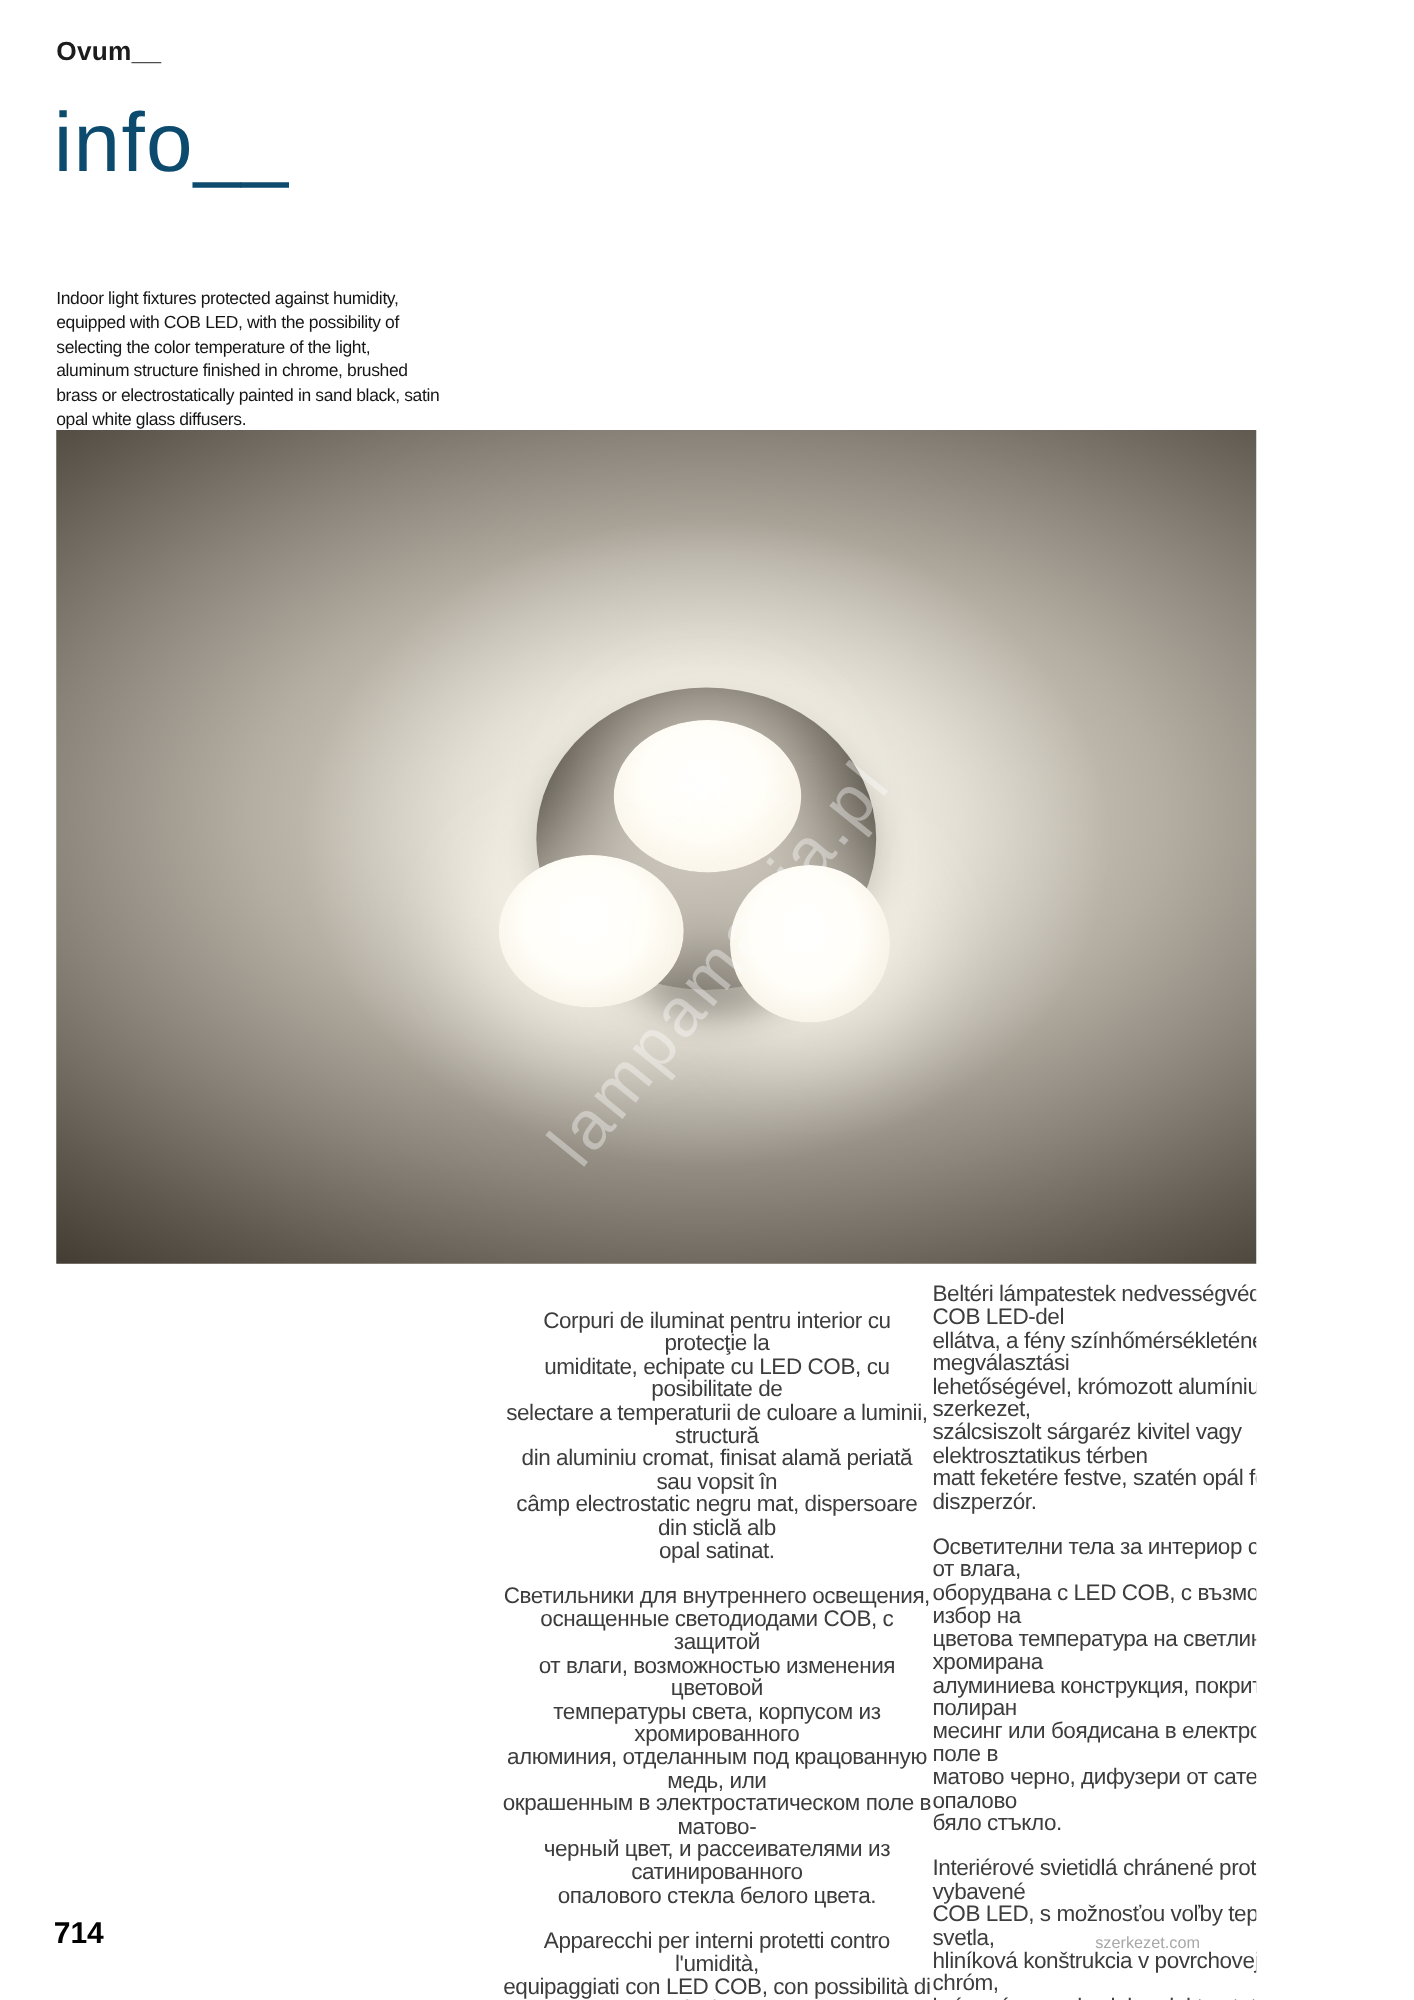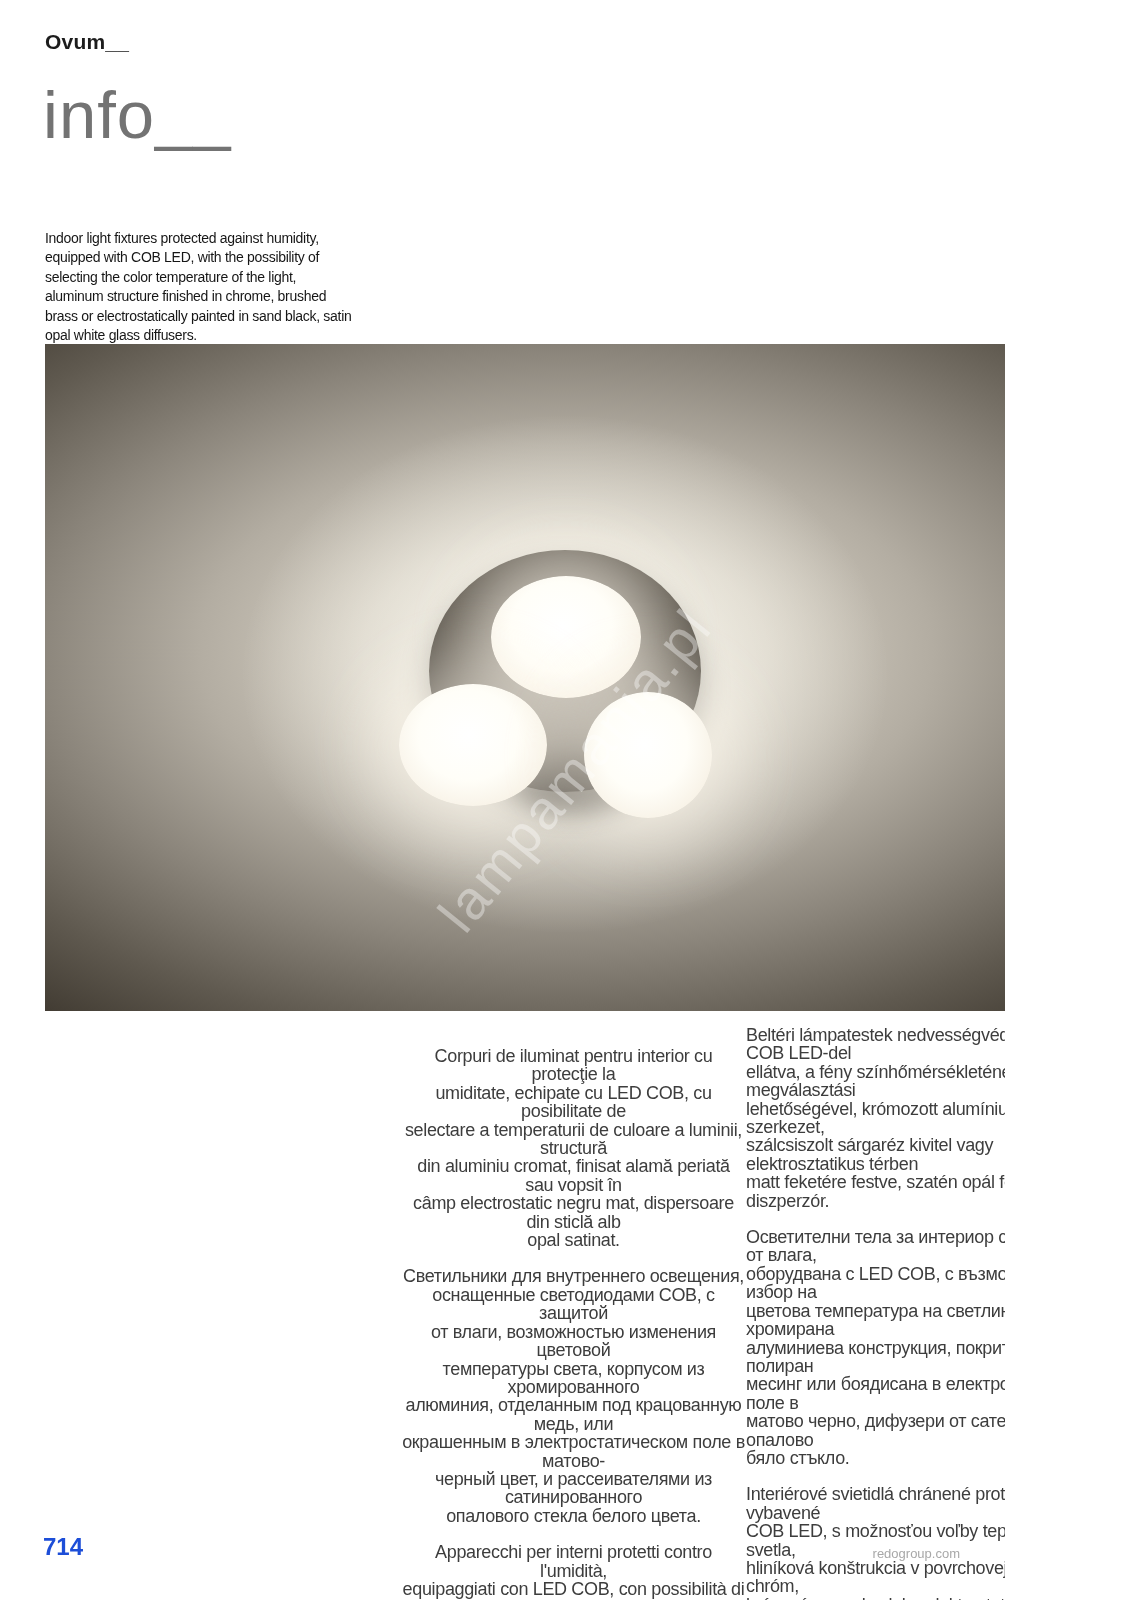--- a/index.html
+++ b/index.html
@@ -25,21 +25,21 @@
     font-weight: 700;
     color: #1c1c1c;
     letter-spacing: 0.2px;
   }
   .page-title {
     position: absolute;
     left: 43px;
     top: 76px;
     font-size: 67px;
     font-weight: 100;
-    color: #737373;
+    color: #0c4a6e;
     letter-spacing: 1px;
   }
 
   
   .intro {
     position: absolute;
     left: 45px;
     top: 206px;
     width: 420px;
     font-size: 14px;
@@ -147,21 +147,21 @@
     white-space: pre-line;
   }
 
   
   .page-number {
     position: absolute;
     left: 43px;
     top: 1533px;
     font-size: 24px;
     font-weight: 600;
-    color: #1d4ed8;
+    color: #000000;
   }
   .website {
     position: absolute;
     right: 45px;
     top: 1546px;
     font-size: 13px;
     color: #a8a8a8;
   }
 </style>
 </head>
@@ -229,15 +229,15 @@
     <p>Interiérové svietidlá chránené proti vlhkosti, vybavené
 COB LED, s možnosťou voľby teploty farby svetla,
 hliníková konštrukcia v povrchovej úprave chróm,
 brúsená mosadz alebo elektrostaticky lakovaná
 v pieskovej čiernej farbe, difúzory zo saténového
 opálového bieleho skla.</p>
   </div>
 
   <div class="page-number">714</div>
 
-  <div class="website">redogroup.com</div>
+  <div class="website">szerkezet.com</div>
 
 </div>
 
 </body></html>

